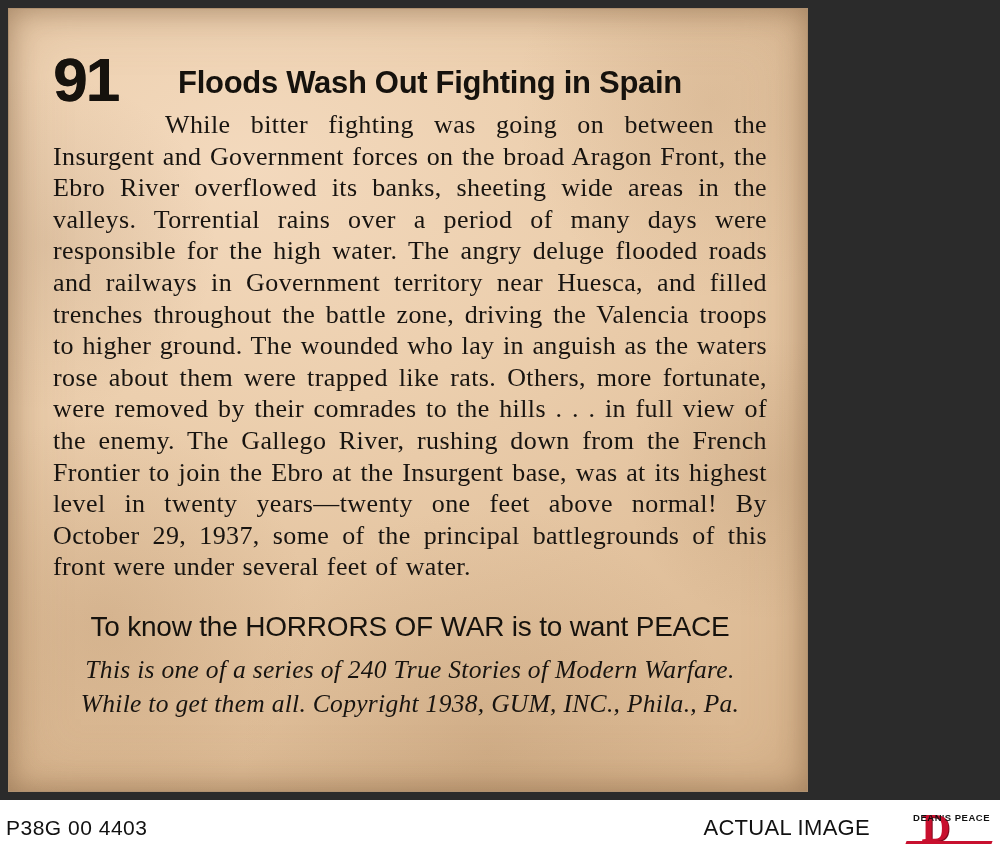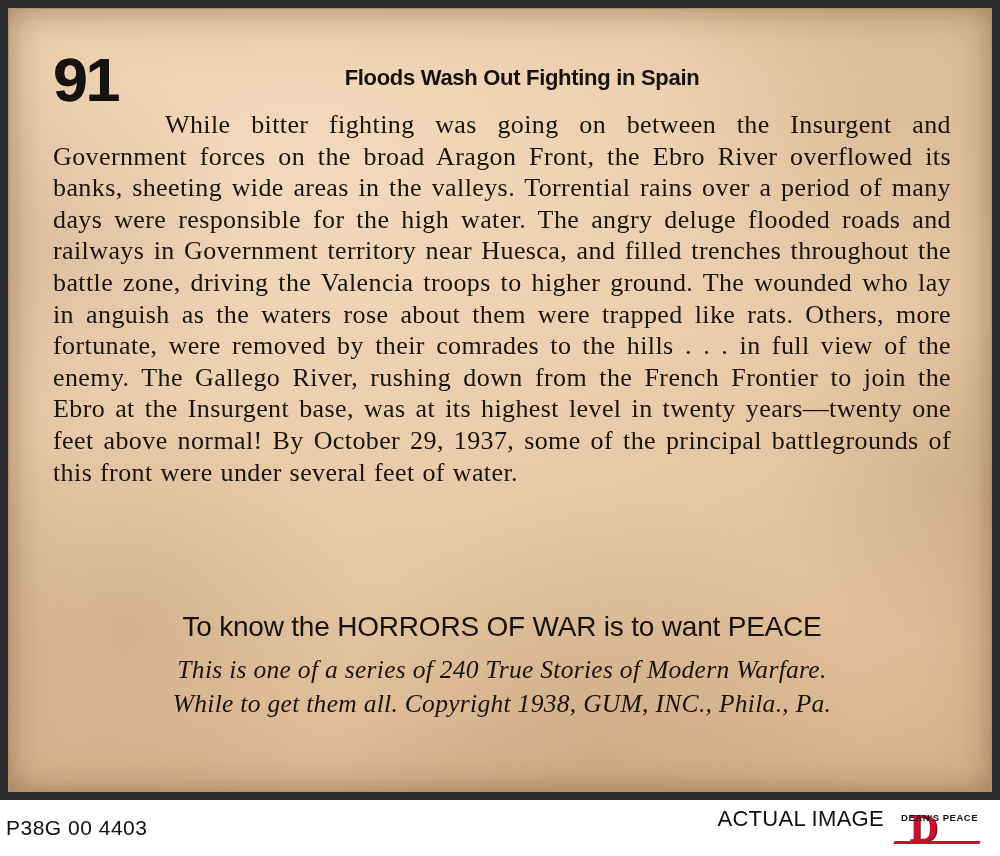--- a/index.html
+++ b/index.html
@@ -19,21 +19,21 @@
   
   .card-area {
     position: absolute;
     left: 0; top: 0;
     width: 1000px; height: 800px;
     background: #2b2b2b;
   }
   .card {
     position: absolute;
     left: 8px; top: 8px;
-    width: 984px; height: 784px;
+    width: 800px; height: 784px;
     background:
       radial-gradient(ellipse 120% 90% at 30% 20%, #f3d9bd 0%, #eccfae 35%, #e3c39f 65%, #d9b68f 100%);
     border: 1px solid #b09170;
     box-shadow: inset 0 0 60px rgba(160,120,80,0.35);
   }
   
   .card::before {
     content: "";
     position: absolute; inset: 0;
     background:
@@ -70,21 +70,21 @@
     letter-spacing: -2px;
     color: #16120d;
     text-shadow: 0.5px 0 0 #16120d;
   }
   .card-title {
     position: absolute;
     left: 0; right: 0; top: 12px;
     text-align: center;
     font-family: "Liberation Sans", sans-serif;
     font-weight: bold;
-    font-size: 22px;
+    font-size: 31px;
     letter-spacing: -0.3px;
     color: #16120d;
     padding-left: 40px;
   }
 
   
   .body-text {
     margin-top: -6px;
     font-family: "Liberation Serif", serif;
     font-size: 26px;
@@ -133,22 +133,23 @@
   .bar-left {
     font-family: "Liberation Sans", sans-serif;
     font-size: 21px;
     color: #111;
     margin-left: 6px;
     letter-spacing: 0.5px;
   }
   .bar-right {
     margin-left: auto;
     display: flex;
-    gap: 0;
-    margin-right: 20px;
+    align-items: center;
+    gap: 26px;
+    margin-right: 8px;
   }
   .actual-image {
     font-family: "Liberation Sans", sans-serif;
     font-size: 22px;
     color: #111;
     letter-spacing: 0.3px;
   }
   .logo {
     position: relative;
     width: 96px; height: 44px;

